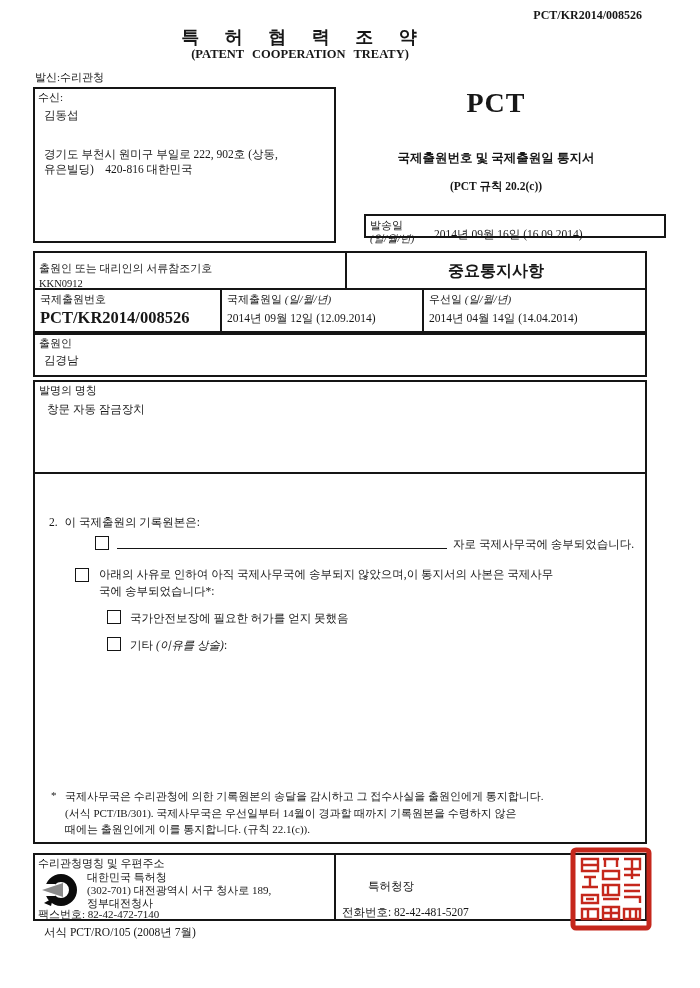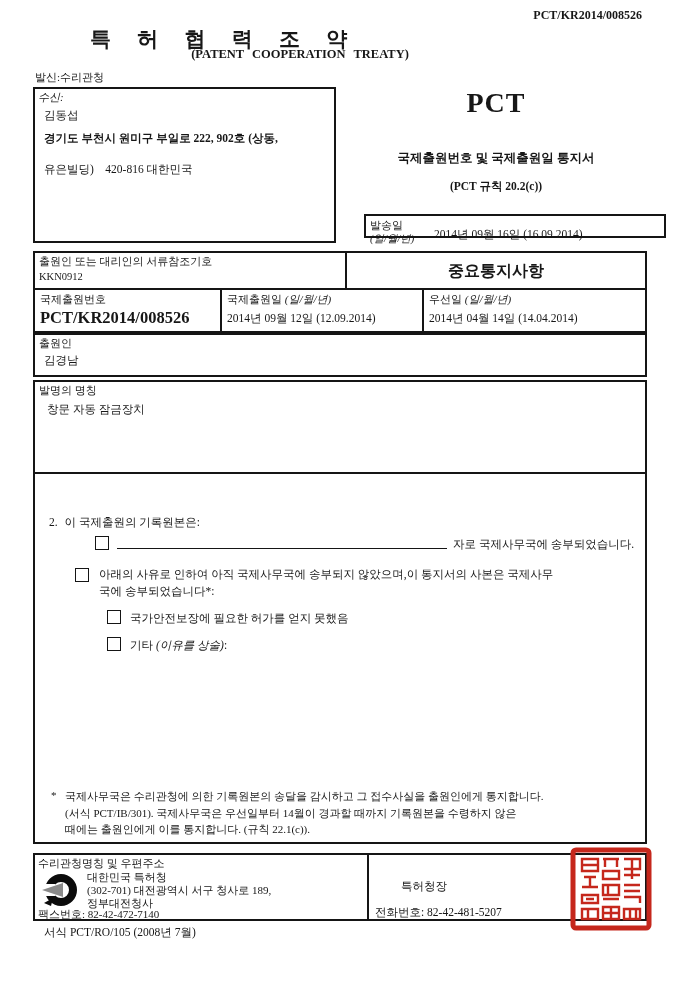--- a/index.html
+++ b/index.html
@@ -20,71 +20,71 @@
   .cb {
     position:absolute; width:14px; height:14px;
     border:1.5px solid #151515; background:#fff;
   }
   .blankline { border-bottom:1.5px solid #151515; }
   .cell-label { font-size:11px; line-height:14px; }
   .cell-value { font-size:11.5px; line-height:15px; }
 
   
   #doc-number { left:420px; top:8px; width:222px; text-align:right; font-size:12px; font-weight:bold; }
-  #title-ko { left:90px; top:25px; width:420px; font-size:21px; font-weight:bold; word-spacing:17px; letter-spacing:2px; }
+  #title-ko { left:90px; top:25px; width:420px; text-align:center; font-size:18px; font-weight:bold; word-spacing:17px; letter-spacing:2px; }
   #title-en { left:90px; top:47px; width:420px; text-align:center; font-size:12.5px; font-weight:bold; word-spacing:5px; }
   #from-label { left:35px; top:70px; font-size:11px; }
 
   
   #addr-box { left:33px; top:87px; width:303px; height:156px; }
   
   #pct-big { left:345px; top:87px; width:302px; text-align:center; font-size:28px; font-weight:bold; letter-spacing:1px; }
   #notice-title { left:345px; top:150px; width:302px; text-align:center; font-size:12.5px; font-weight:bold; }
   #notice-rule { left:345px; top:179px; width:302px; text-align:center; font-size:11.5px; font-weight:bold; }
 
   #dispatch-box { left:345px; top:214px; width:302px; height:24px;margin-left:19px; }
 
   #rowA { left:33px; top:251px; width:614px; height:39px; display:flex; }
-  #rowA .c1 { width:312px; border-right:2px solid #151515; padding:1px 4px; }
+  #rowA .c1 { width:312px; border-right:2px solid #151515; padding:8px 4px; }
   #rowA .c2 { flex:1; display:flex; align-items:center; justify-content:center; }
 
   #rowB { left:33px; top:288px; width:614px; height:45px; display:flex; }
   #rowB .c { padding:2px 5px; }
   #rowB .c1 { width:187px; border-right:2px solid #151515; }
   #rowB .c2 { width:202px; border-right:2px solid #151515; }
   #rowB .c3 { flex:1; }
 
   #rowC { left:33px; top:333px; width:614px; height:44px; }
   #rowD { left:33px; top:380px; width:614px; height:94px; }
 
   #bigbox { left:33px; top:472px; width:614px; height:372px; }
 
   #bottombox { left:33px; top:853px; width:614px; height:68px; display:flex; }
-  #bottombox .c1 { width:334px; border-right:2px solid #151515; position:relative; }
+  #bottombox .c1 { width:301px; border-right:2px solid #151515; position:relative; }
   #bottombox .c2 { flex:1; position:relative; }
 
   #stamp { left:570px; top:847px; }
   #form-id { left:44px; top:925px; font-size:11.5px; }
 </style>
 </head>
 <body>
 
 <div id="page">
 
   <div class="abs" id="doc-number">PCT/KR2014/008526</div>
 
   <div class="abs" id="title-ko">특 허 협 력 조 약</div>
   <div class="abs" id="title-en">(PATENT COOPERATION TREATY)</div>
 
   <div class="abs" id="from-label">발신:수리관청</div>
 
   <div class="abs box" id="addr-box">
-    <div class="abs t11" style="left:3px; top:1px;font-style:italic;">수신:</div>
+    <div class="abs t11" style="left:3px; top:1px;">수신:</div>
     <div class="abs t115" style="left:9px; top:19px;">김동섭</div>
-    <div class="abs t115 pre" style="left:9px; top:42px; width:290px;font-weight:bold;">경기도 부천시 원미구 부일로 222, 902호 (상동,</div>
+    <div class="abs t115 pre" style="left:9px; top:58px; width:290px;">경기도 부천시 원미구 부일로 222, 902호 (상동,</div>
     <div class="abs t115 pre" style="left:9px; top:73px; width:290px;">유은빌딩)    420-816 대한민국</div>
   </div>
 
   <div class="abs" id="pct-big">PCT</div>
   <div class="abs" id="notice-title">국제출원번호 및 국제출원일 통지서</div>
   <div class="abs" id="notice-rule">(PCT 규칙 20.2(c))</div>
 
   <div class="abs box" id="dispatch-box">
     <div class="abs t11" style="left:4px; top:2px;">발송일</div>
     <div class="abs i" style="left:4px; top:16px; font-size:10.5px; line-height:13px;">(일/월/년)</div>

